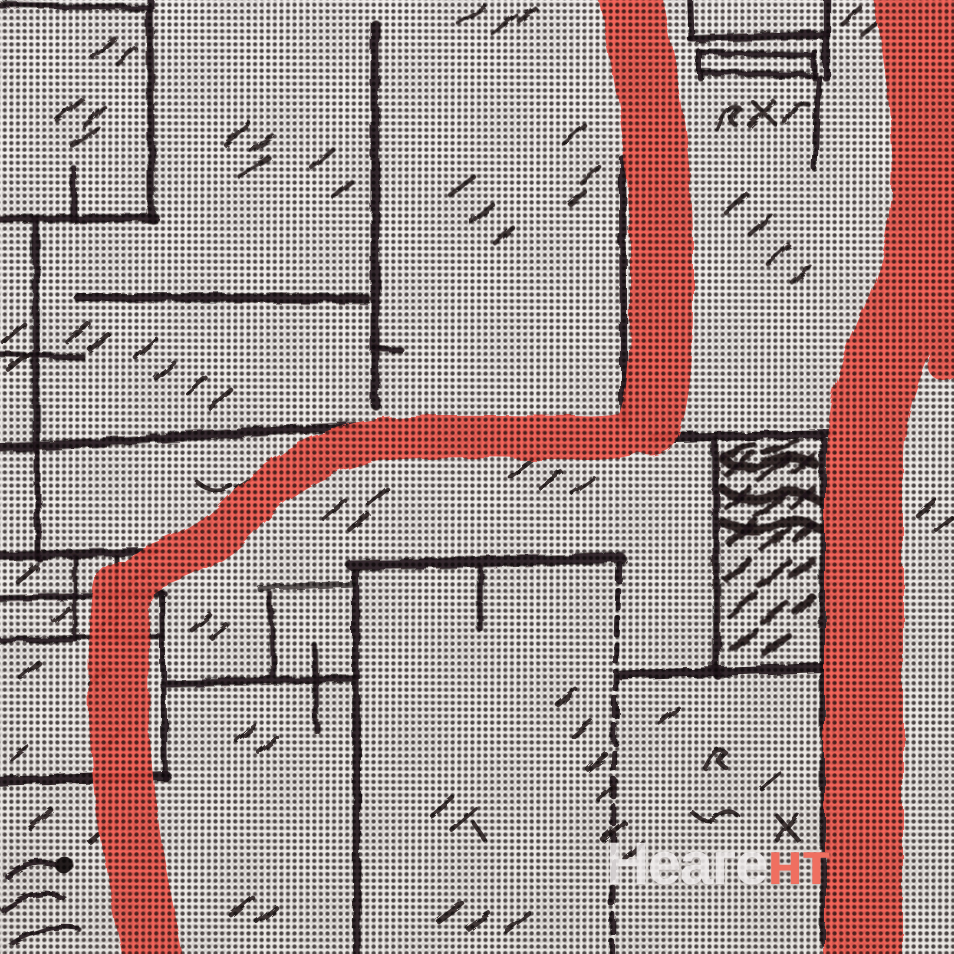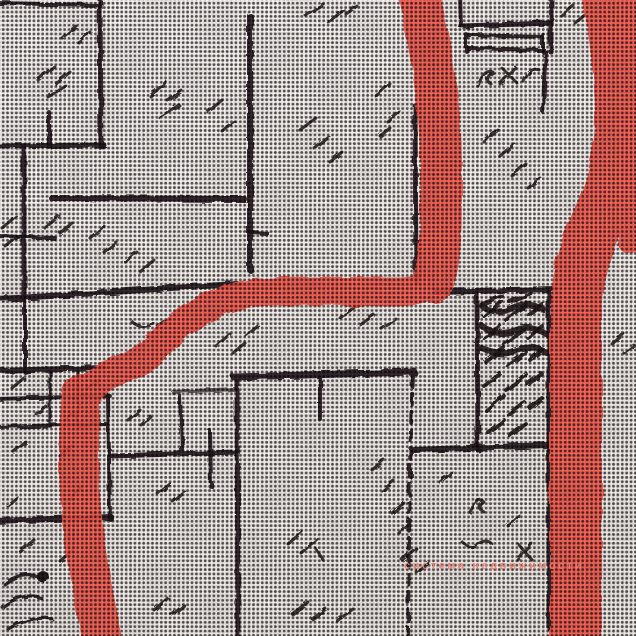--- a/index.html
+++ b/index.html
@@ -152,15 +152,15 @@
         <path class="red" stroke-width="20" d="M637,58 C634,120 632,180 629,244"></path>
       </g>
     </svg>
 
     <div class="dots"></div>
     <div class="dots2"></div>
     <div class="vignette"></div>
   </div>
 
   <div class="watermark">
-    <div class="sub">система недвижимости</div>
+    <div class="brand"><span>Неаге</span><span class="tail">нт</span></div>
   </div>
 </div>
 
 </body></html>

